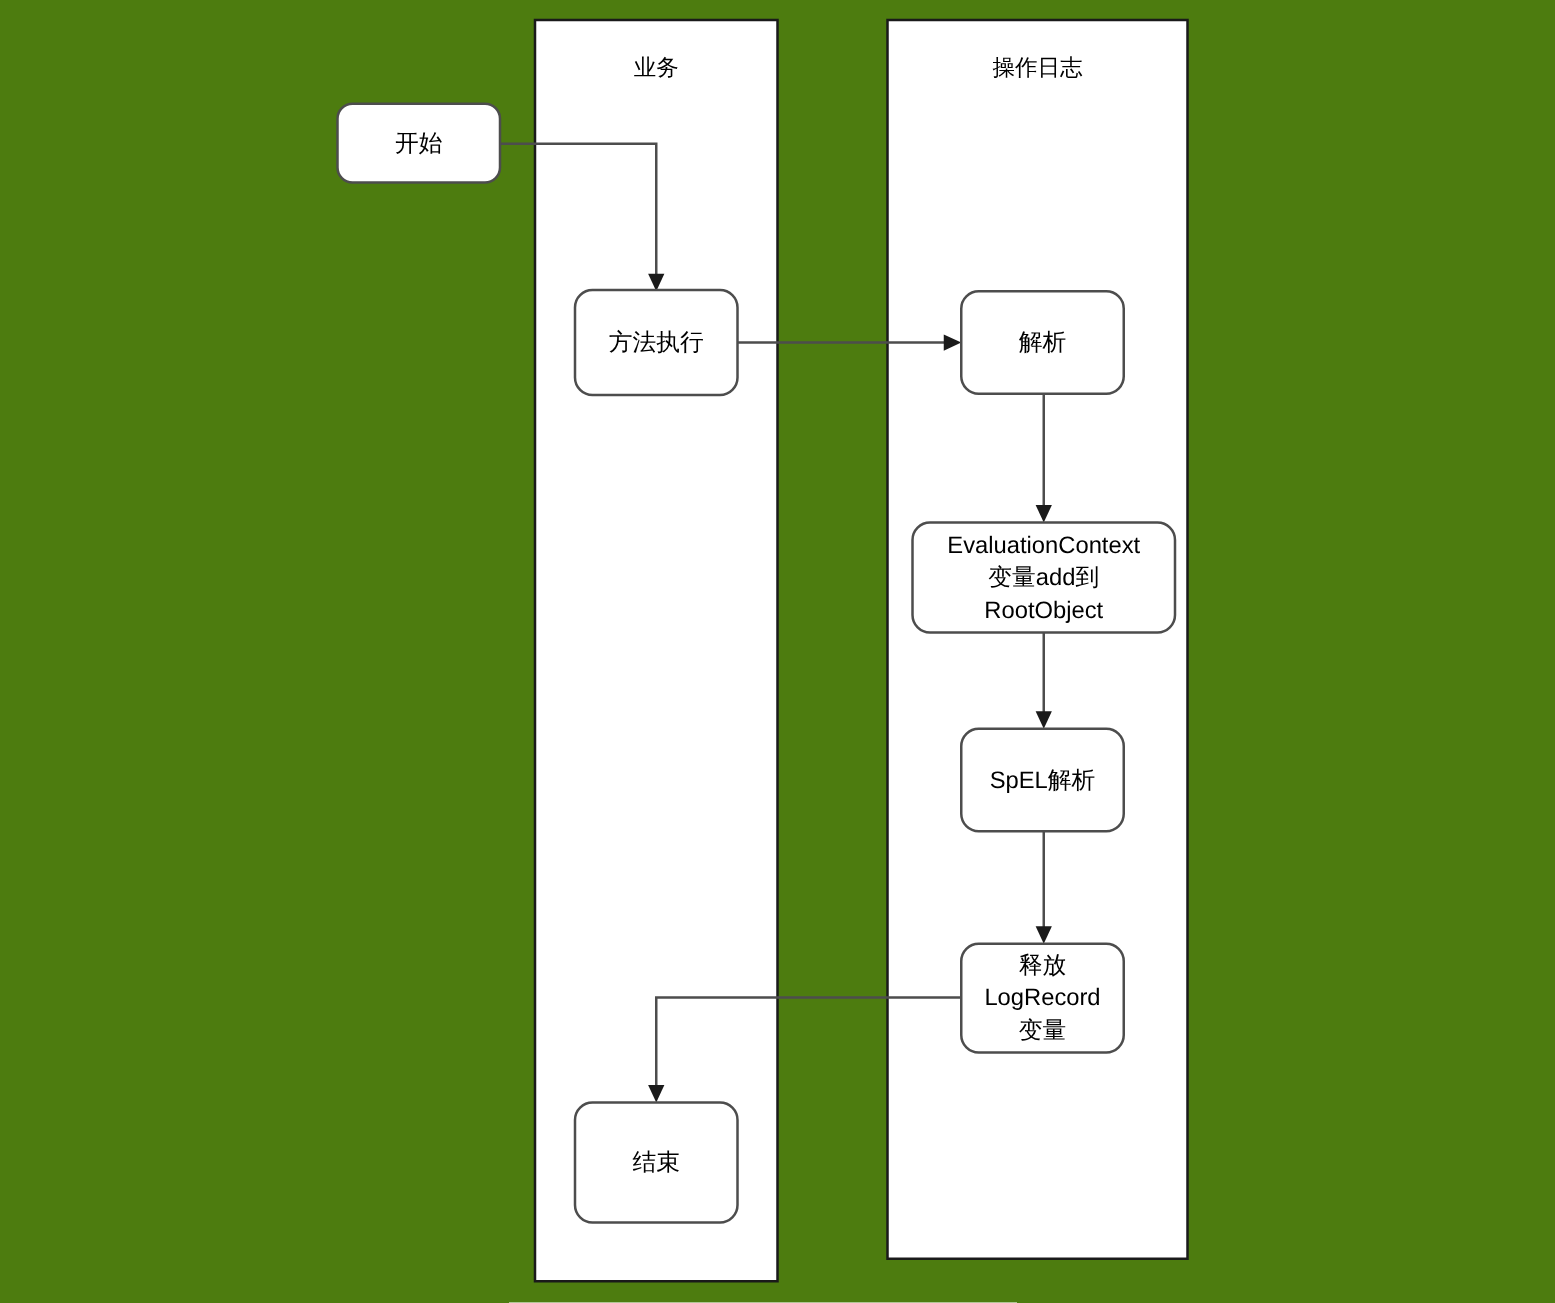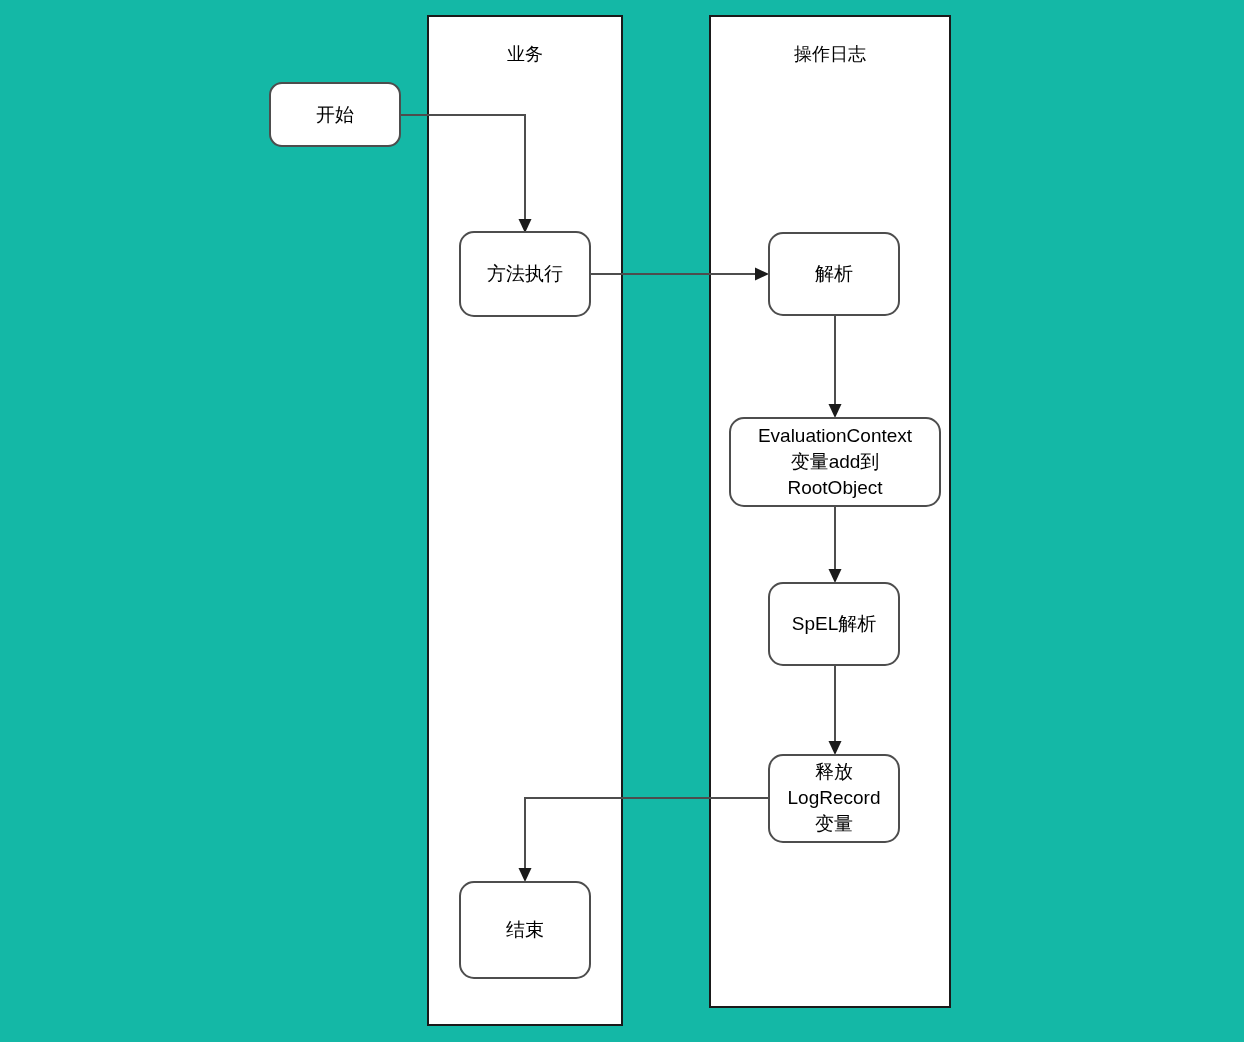--- a/index.html
+++ b/index.html
@@ -9,21 +9,21 @@
     background: #ffffff;
   }
   body {
     font-family: "Liberation Sans", "DejaVu Sans", sans-serif;
     color: #000000;
   }
   #canvas {
     position: relative;
     width: 1244px;
     height: 1042px;
-    background: #14b8a6;
+    background: #4d7c0f;
     overflow: hidden;
   }
   #diagram-svg {
     position: absolute;
     left: 0;
     top: 0;
     width: 1244px;
     height: 1042px;
   }
   .lane-rect {

